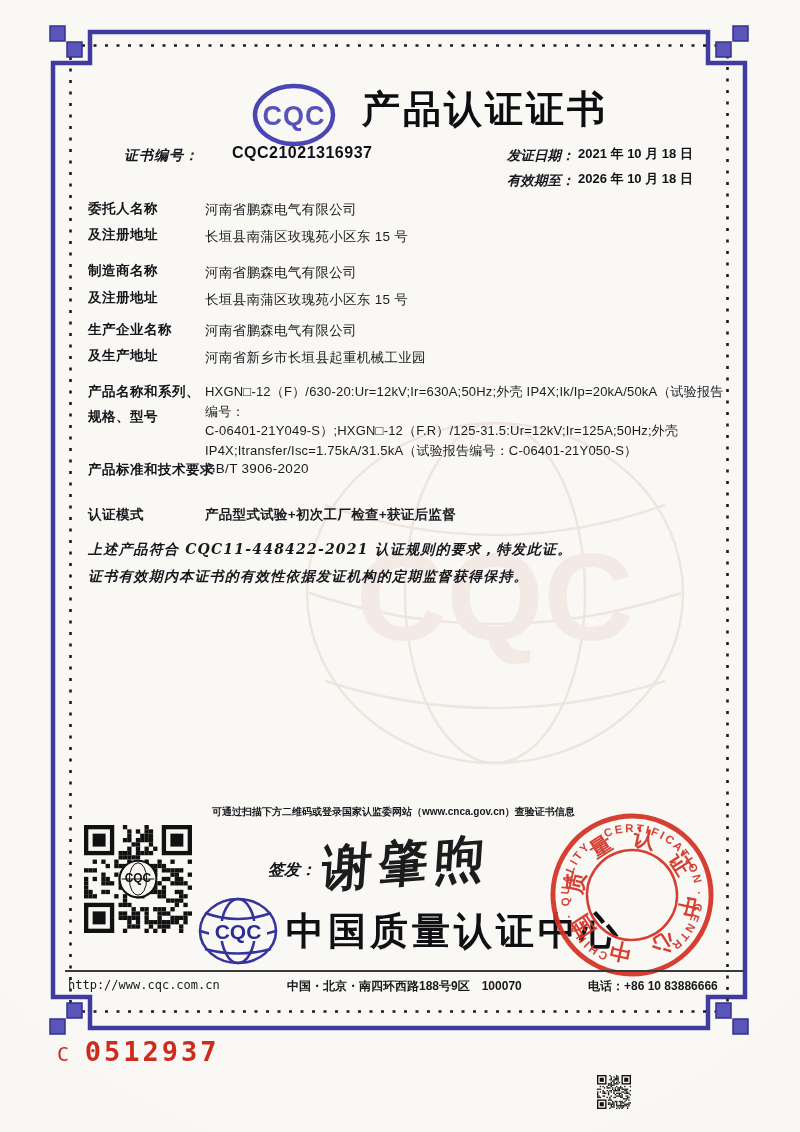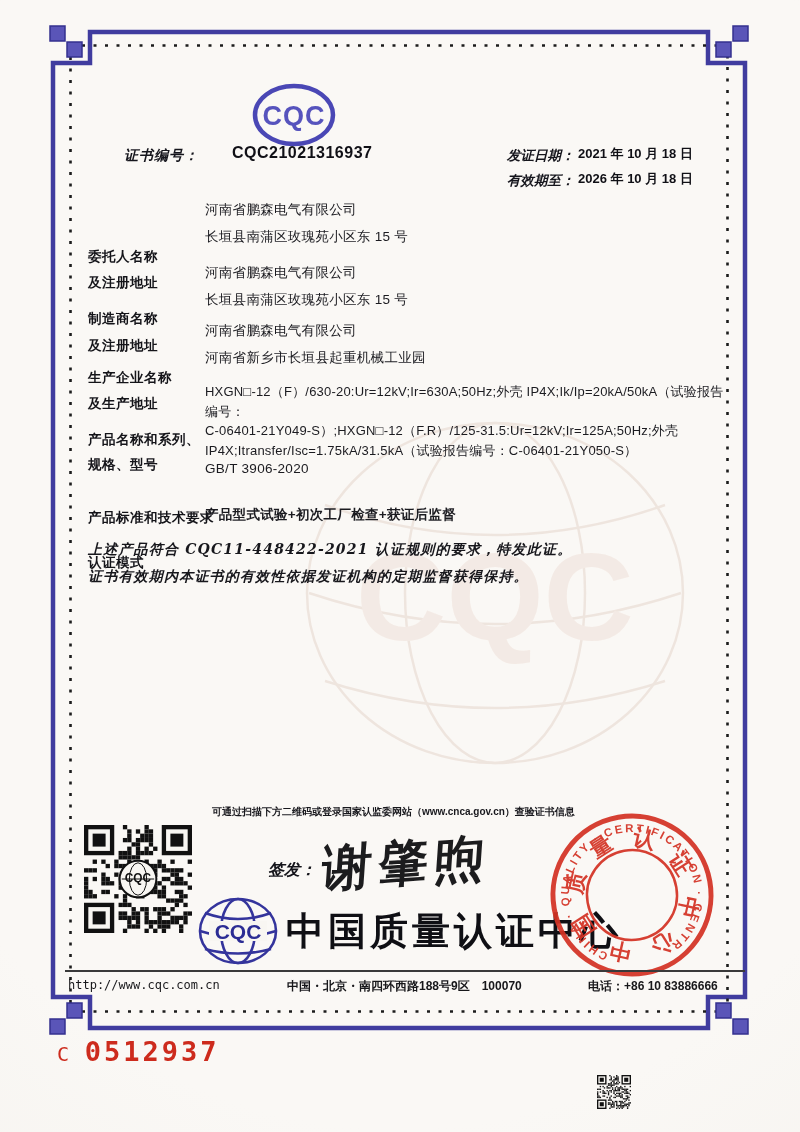--- a/index.html
+++ b/index.html
@@ -9,21 +9,21 @@
   }
   .abs{position:absolute;}
   
   .title{font-size:38px;font-weight:bold;color:#0e0e12;letter-spacing:3px;font-family:"Liberation Sans",sans-serif;}
   .kai{font-family:"DejaVu Serif","Liberation Serif",serif;font-style:italic;}
   .certno-label{font-size:14px;color:#15151c;font-weight:bold;letter-spacing:1px;}
   .certno-value{font-size:16px;font-weight:bold;color:#101016;letter-spacing:.5px;margin-left:36px;}
   .date-label{font-size:13.5px;color:#15151c;font-weight:bold;}
   .date-value{font-size:13px;font-weight:bold;color:#101016;}
   
-  .flabel{font-size:13.5px;font-weight:bold;color:#141419;letter-spacing:.5px;margin-top:48px;}
+  .flabel{font-size:13.5px;font-weight:bold;color:#141419;letter-spacing:.5px;}
   .fvalue{font-size:13.5px;color:#1b1b20;letter-spacing:.3px;text-align:center;}
   .prodlines div{font-size:13px;color:#1b1b20;line-height:19.5px;letter-spacing:.2px;}
   .stmt{font-size:14px;color:#17171c;letter-spacing:1.2px;font-weight:bold;}
   .notice{font-size:10px;font-weight:bold;color:#17171c;}
   .sign-label{font-size:16px;font-weight:bold;color:#14141a;}
   .signature{font-family:"DejaVu Serif","Liberation Serif",serif;font-size:50px;font-weight:bold;color:#1c1c1e;
     transform:rotate(-4deg) skewX(-8deg);letter-spacing:6px;}
   .orgname{font-size:38px;color:#0f0f14;font-weight:600;letter-spacing:4px;}
   .rule{height:1.5px;background:#3a3a3a;}
   .foot{font-size:12px;color:#17171a;}
@@ -61,20 +61,21 @@
       <path d="M 14 178 Q 200 240 386 178"></path>
       <path d="M 30 266 Q 200 320 370 266"></path>
     </g>
     <text x="200" y="225" text-anchor="middle" font-size="125" font-weight="bold" fill="#efe0d8" font-family="Liberation Sans, sans-serif">CQC</text>
   </svg>
 
   <svg class="abs" style="left:251px;top:82px" width="86" height="66" viewBox="0 0 86 66">
     <ellipse cx="43" cy="33" rx="39" ry="29" fill="none" stroke="#4a47b5" stroke-width="4.5"></ellipse>
     <text x="43" y="43" text-anchor="middle" font-size="27" font-weight="bold" fill="#5653bd" letter-spacing="1" font-family="Liberation Sans, sans-serif">CQC</text>
   </svg>
+  <div class="abs title" style="left:362px;top:84px">产品认证证书</div>
 
   <div class="abs certno-label kai" style="left:124px;top:147px">证书编号：</div>
   <div class="abs certno-value" style="left:196px;top:144px">CQC21021316937</div>
 
   <div class="abs date-label kai" style="left:507px;top:147px">发证日期：</div>
   <div class="abs date-value" style="left:578px;top:145px">2021 年 10 月 18 日</div>
   <div class="abs date-label kai" style="left:507px;top:172px">有效期至：</div>
   <div class="abs date-value" style="left:578px;top:170px">2026 年 10 月 18 日</div>
 
   <div class="abs flabel" style="left:88px;top:200px">委托人名称</div>

